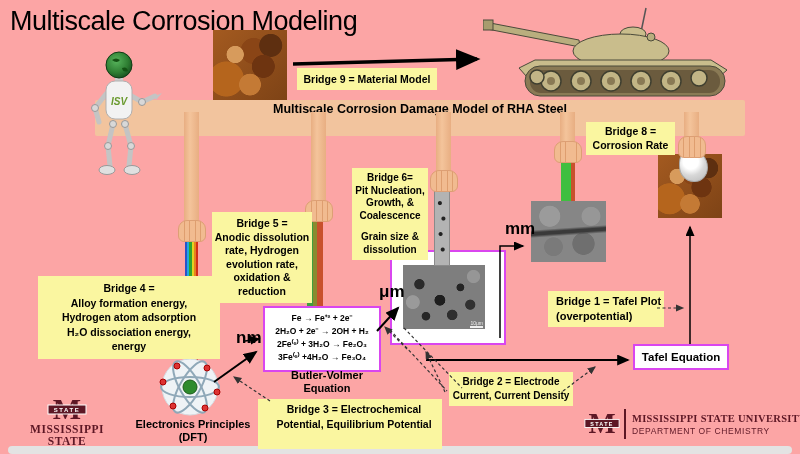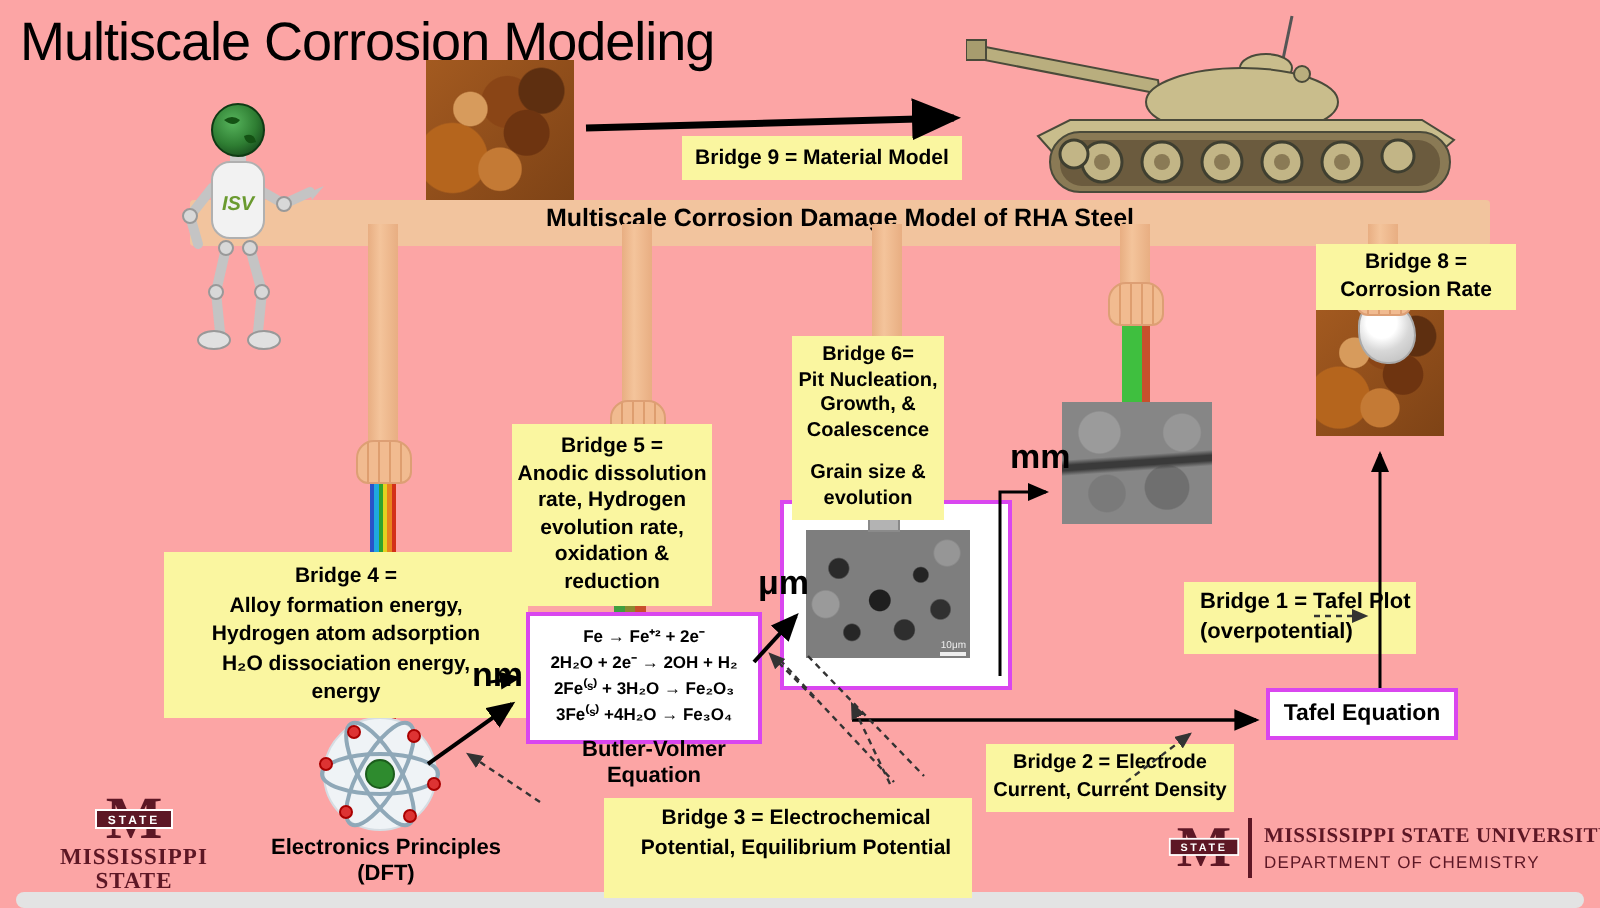--- a/index.html
+++ b/index.html
@@ -5,21 +5,21 @@
   html,body{margin:0;padding:0;background:#fff;}
   .slide{position:relative;width:800px;height:454px;background:#fca5a5;overflow:hidden;
          font-family:"Liberation Sans",sans-serif;color:#000;}
   .abs{position:absolute;}
   .ttl{font-size:27px;font-weight:400;letter-spacing:-0.5px;}
   .bar{background:#F2C49E;border-radius:2px;z-index:1;text-align:center;}
   .bar .lbl{font-size:12.5px;font-weight:700;line-height:19px;}
   .arm{width:15px;background:linear-gradient(90deg,#E8AE82,#F4C49B 40%,#E8AE82);border-radius:0 0 7px 7px;z-index:2;}
   .hand{width:26px;height:20px;border-radius:9px 9px 6px 6px;z-index:4;border:1px solid #DD9F74;
         background:repeating-linear-gradient(90deg,#F1BB90 0 4.5px,#DE9E6F 4.5px 5.5px);}
-  .ybox{background:#FAF6A0;font-weight:700;text-align:center;z-index:4;margin-left:44px;}
+  .ybox{background:#FAF6A0;font-weight:700;text-align:center;z-index:4;}
   .ybox div{white-space:nowrap;}
   .wbox{background:#fff;border:2px solid #d946ef;z-index:4;}
   .cap{font-weight:700;text-align:center;z-index:4;}
   .scale-lbl{font-weight:700;font-size:17px;z-index:4;}
   .rust{z-index:2;background-color:#9C5A28;background-image:
     radial-gradient(circle at 30% 35%, #D79B5C 0 12%, transparent 13%),
     radial-gradient(circle at 68% 52%, #6E3410 0 18%, transparent 19%),
     radial-gradient(circle at 50% 78%, #C47A35 0 16%, transparent 17%),
     radial-gradient(circle at 78% 22%, #5E2F10 0 14%, transparent 15%),
     radial-gradient(circle at 18% 70%, #B5651D 0 22%, transparent 23%),
@@ -72,21 +72,21 @@
       <circle cx="216" cy="72" r="8" fill="#C2B586" stroke="#3F3F30" stroke-width="1.5"></circle>
       <circle cx="54" cy="71" r="7" fill="#C2B586" stroke="#3F3F30" stroke-width="1.5"></circle>
       <circle cx="68" cy="75" r="4" fill="#8A7A55"></circle>
         <circle cx="98" cy="75" r="4" fill="#8A7A55"></circle>
       <circle cx="128" cy="75" r="4" fill="#8A7A55"></circle>
         <circle cx="158" cy="75" r="4" fill="#8A7A55"></circle>
       <circle cx="188" cy="75" r="4" fill="#8A7A55"></circle>
     </g>
   </svg>
 
-  <div class="abs bar" style="left:95px;top:100px;width:650px;height:23px;">
+  <div class="abs bar" style="left:95px;top:100px;width:650px;height:36px;">
     <div class="lbl">Multiscale Corrosion Damage Model of RHA Steel</div>
   </div>
 
   <div class="abs arm" style="left:184px;top:112px;height:122px;"></div>
   <div class="abs arm" style="left:311px;top:112px;height:102px;"></div>
   <div class="abs arm" style="left:436px;top:112px;height:72px;"></div>
   <div class="abs arm" style="left:560px;top:112px;height:42px;"></div>
   <div class="abs arm" style="left:684px;top:112px;height:34px;"></div>
 
   <div class="abs" style="left:185px;top:228px;width:13px;height:136px;z-index:2;
@@ -163,25 +163,25 @@
     <div>reduction</div>
   </div>
 
   <div class="abs ybox" style="left:352px;top:168px;width:76px;padding:4px 0;font-size:10px;line-height:12.5px;">
     <div>Bridge 6=</div>
     <div>Pit Nucleation,</div>
     <div>Growth, &amp;</div>
     <div>Coalescence</div>
     <div style="height:9px;"></div>
     <div>Grain size &amp;</div>
-    <div>evolution</div>
-  </div>
-
-
-  <div class="abs ybox" style="left:614px;top:122px;width:100px;padding:3px 0;font-size:10.5px;line-height:13.5px;">
+    <div>dissolution</div>
+  </div>
+
+
+  <div class="abs ybox" style="left:586px;top:122px;width:89px;padding:3px 0;font-size:10.5px;line-height:13.5px;">
     <div>Bridge 8 =</div>
     <div>Corrosion Rate</div>
   </div>
 
   <div class="abs ybox" style="left:548px;top:291px;width:108px;padding:3px 0 3px 8px;font-size:11px;line-height:15px;text-align:left;">
     <div>Bridge 1 = Tafel Plot</div>
     <div>(overpotential)</div>
   </div>
 
   <div class="abs ybox" style="left:449px;top:372px;width:124px;padding:3px 0;font-size:10px;line-height:14px;">

